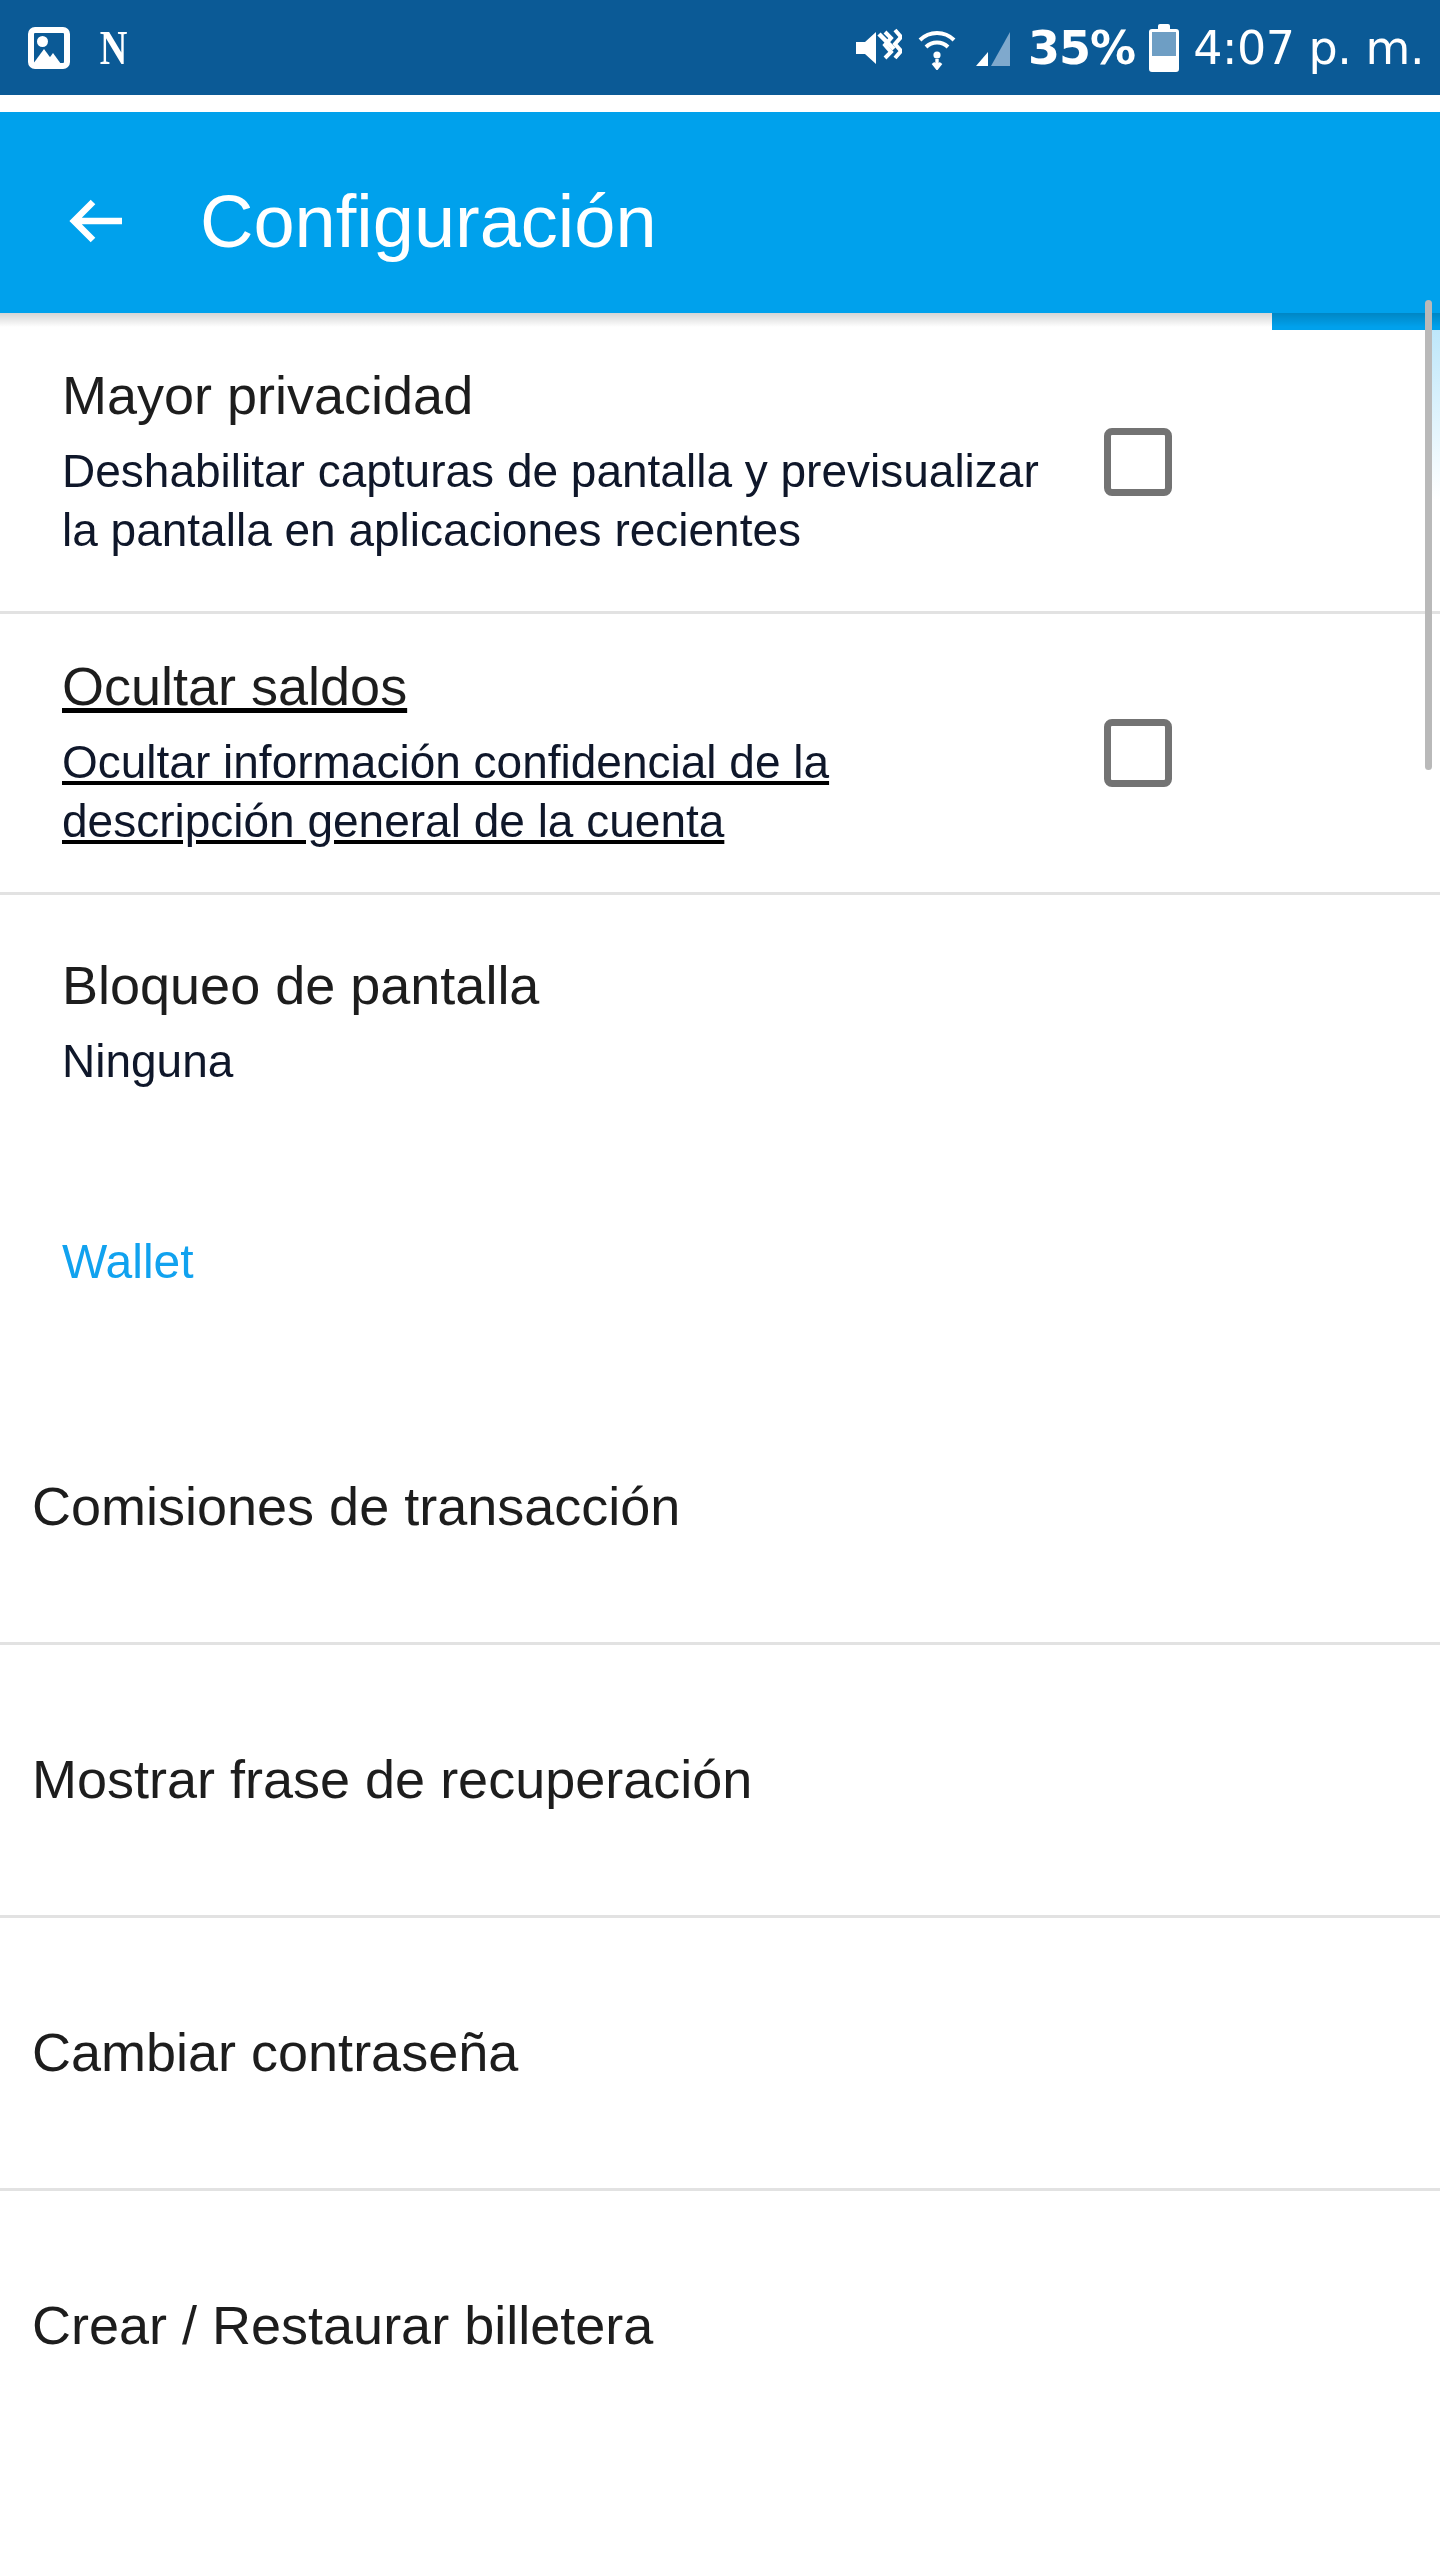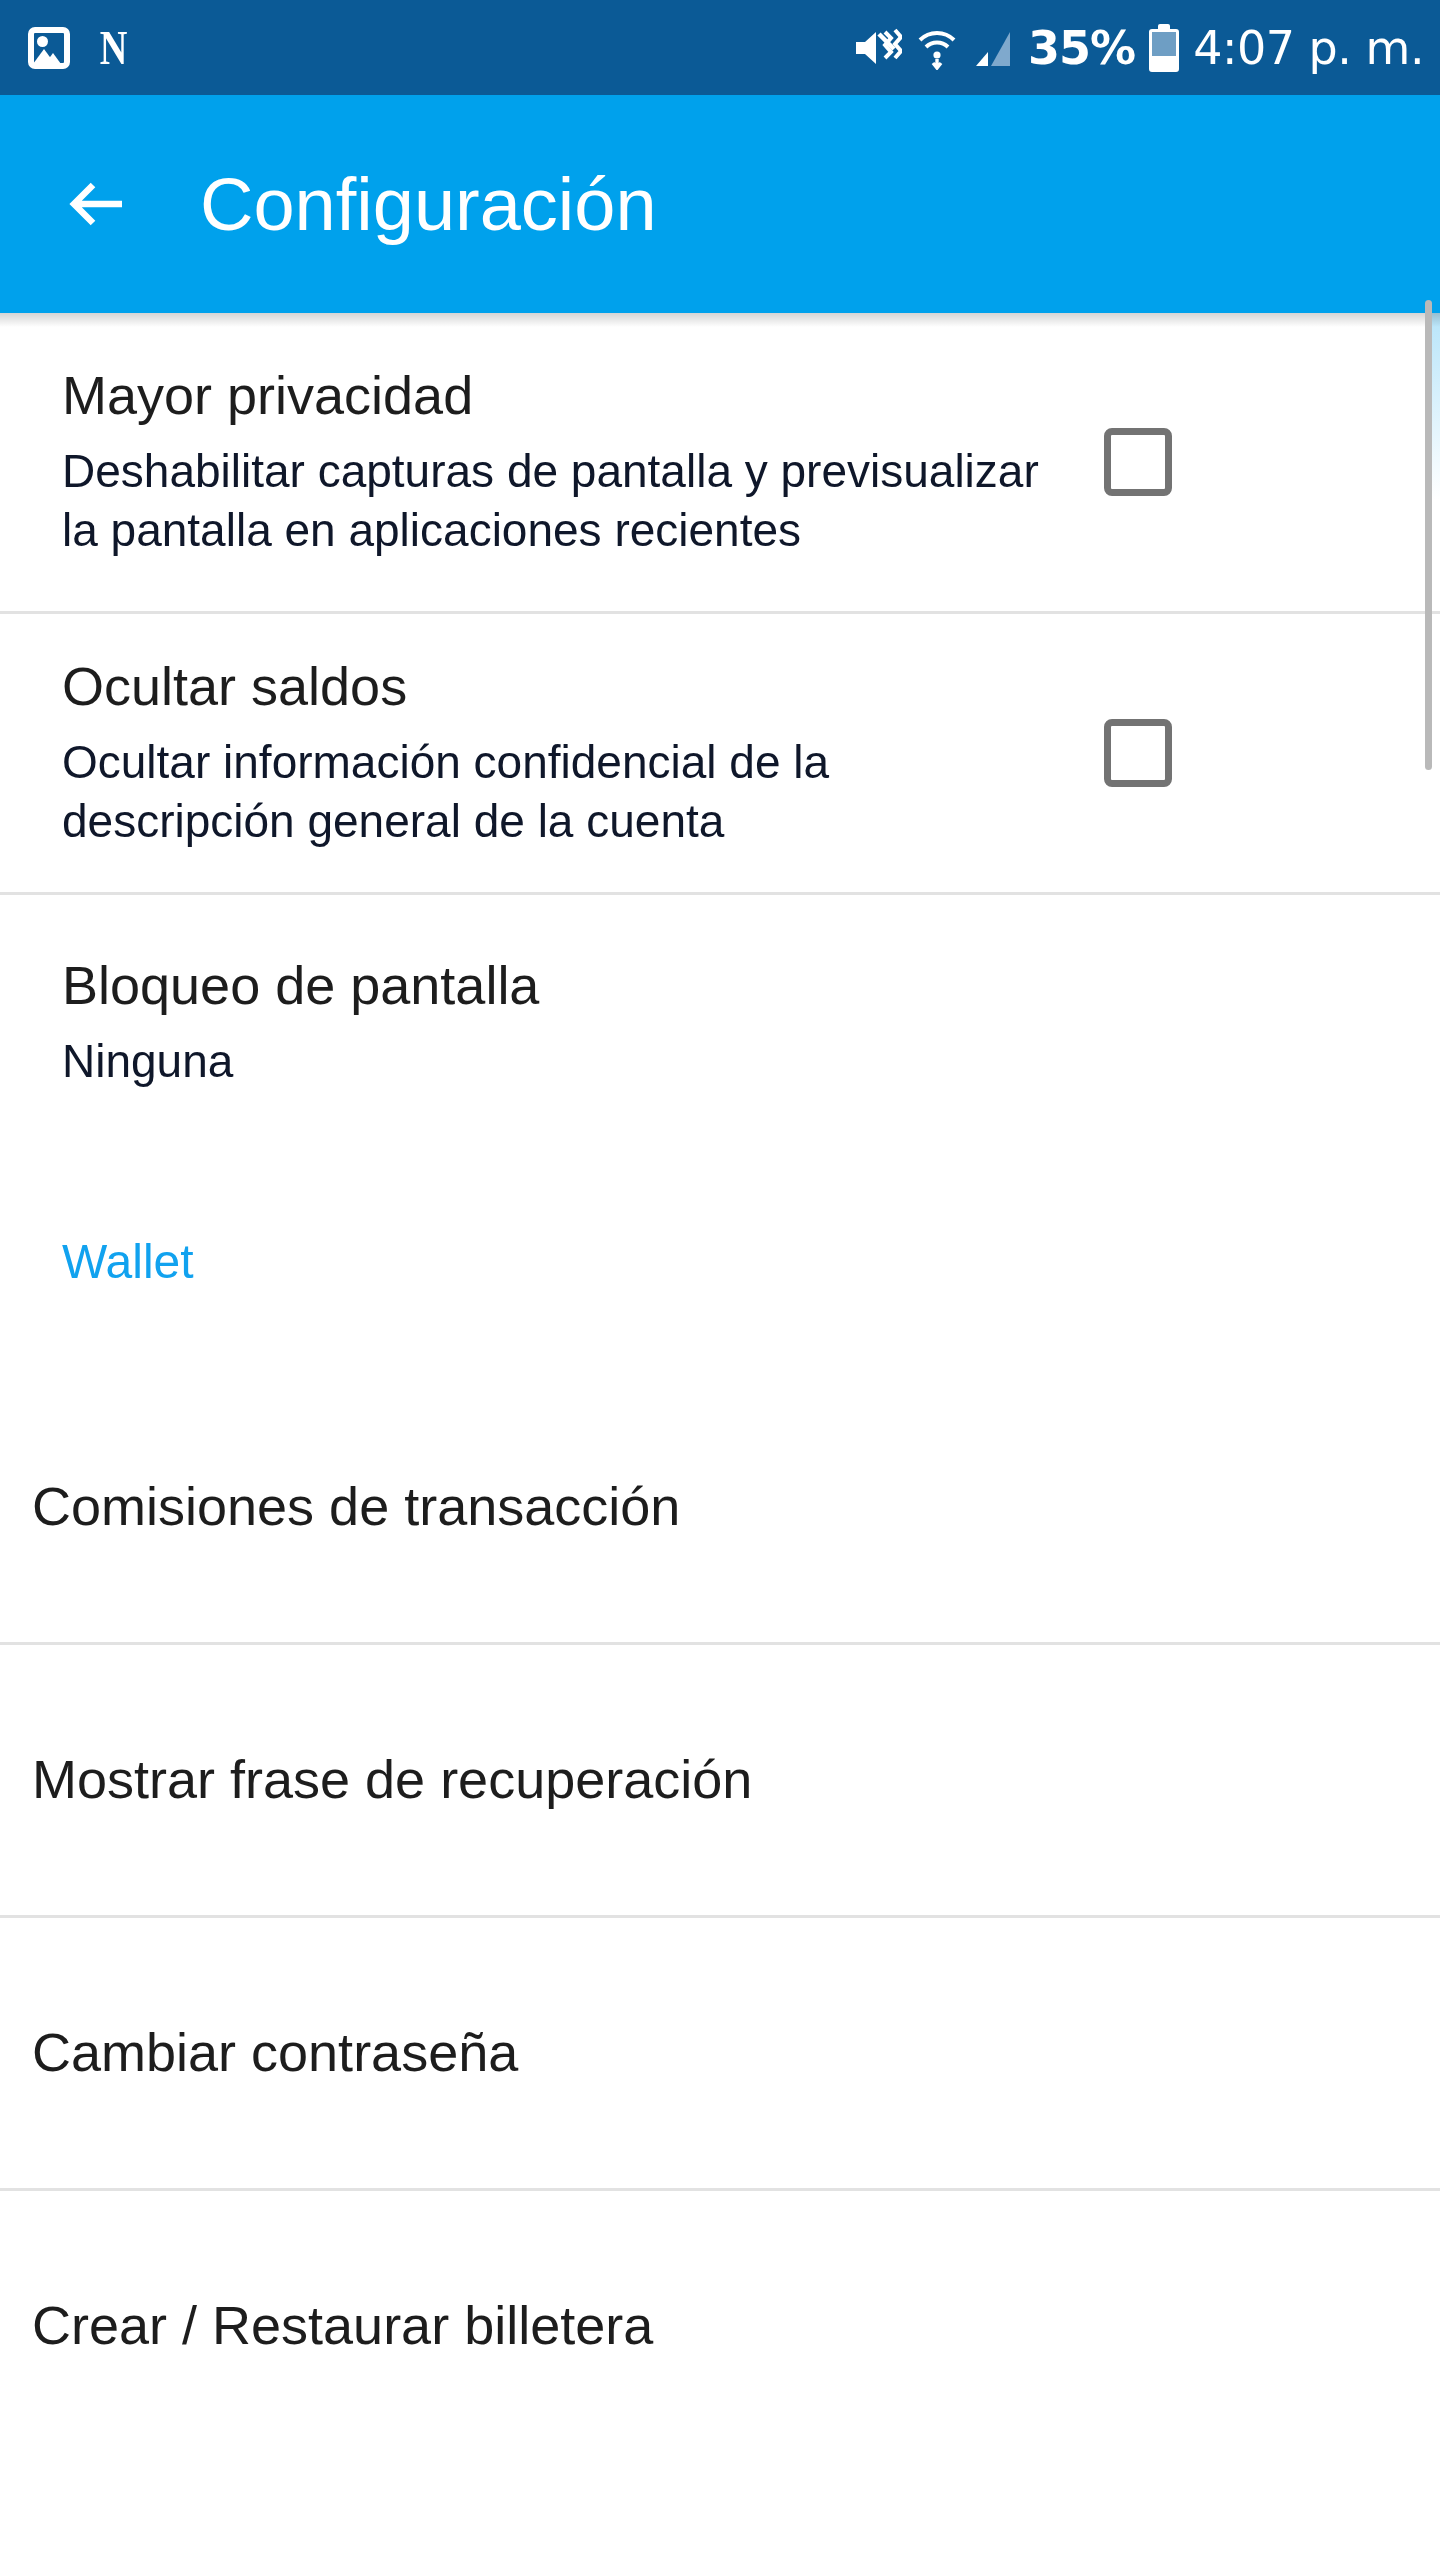--- a/index.html
+++ b/index.html
@@ -75,21 +75,21 @@
     background:#ffffff;
   }
   .clock{
     font-size:46px; font-weight:500; letter-spacing:-0.5px;
     font-family:"DejaVu Sans", sans-serif;
     white-space:nowrap;
   }
 
   
   .app-bar{
-    position:absolute; top:95px; left:0;
+    position:absolute; top:112px; left:0;
     width:1440px; height:218px;
     background:#00a1ec;
     display:flex; align-items:center;
     padding-left:60px;
   }
   .back-arrow{ width:78px; height:78px; flex:0 0 auto; }
   .app-title{
     color:#ffffff;
     font-size:74px;
     font-weight:400;
@@ -153,21 +153,21 @@
 
   .section-header{
     padding:0 62px;
     font-size:48px;
     color:#11a2ef;
     font-weight:400;
   }
 
   
   .row-privacy{ height:298px; }
-  .row-balances{ height:278px; }
+  .row-balances{ height:278px;text-decoration:underline; }
   .row-lock{ height:255px; }
   .sec-wallet{ height:222px; display:flex; align-items:center; }
   .row-link{ height:270px;padding-left:32px; }
   .row-link:first-of-type{ }
 
   
   .scrollbar-track{
     position:absolute;
     left:1425px; top:300px;
     width:7px; height:470px;

